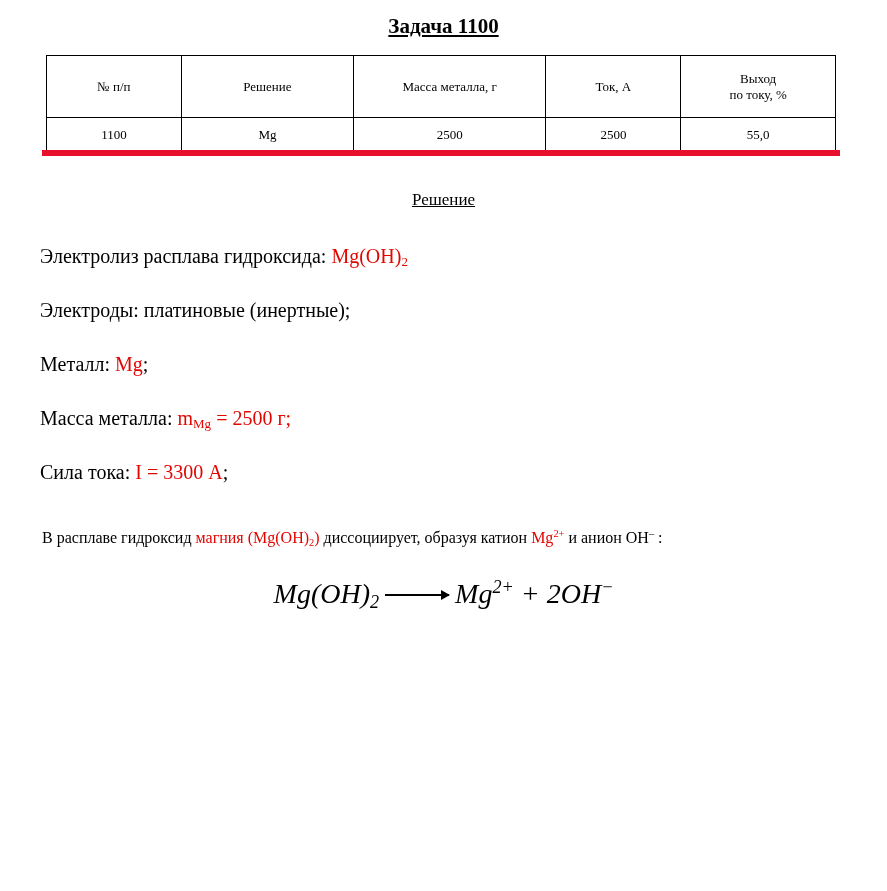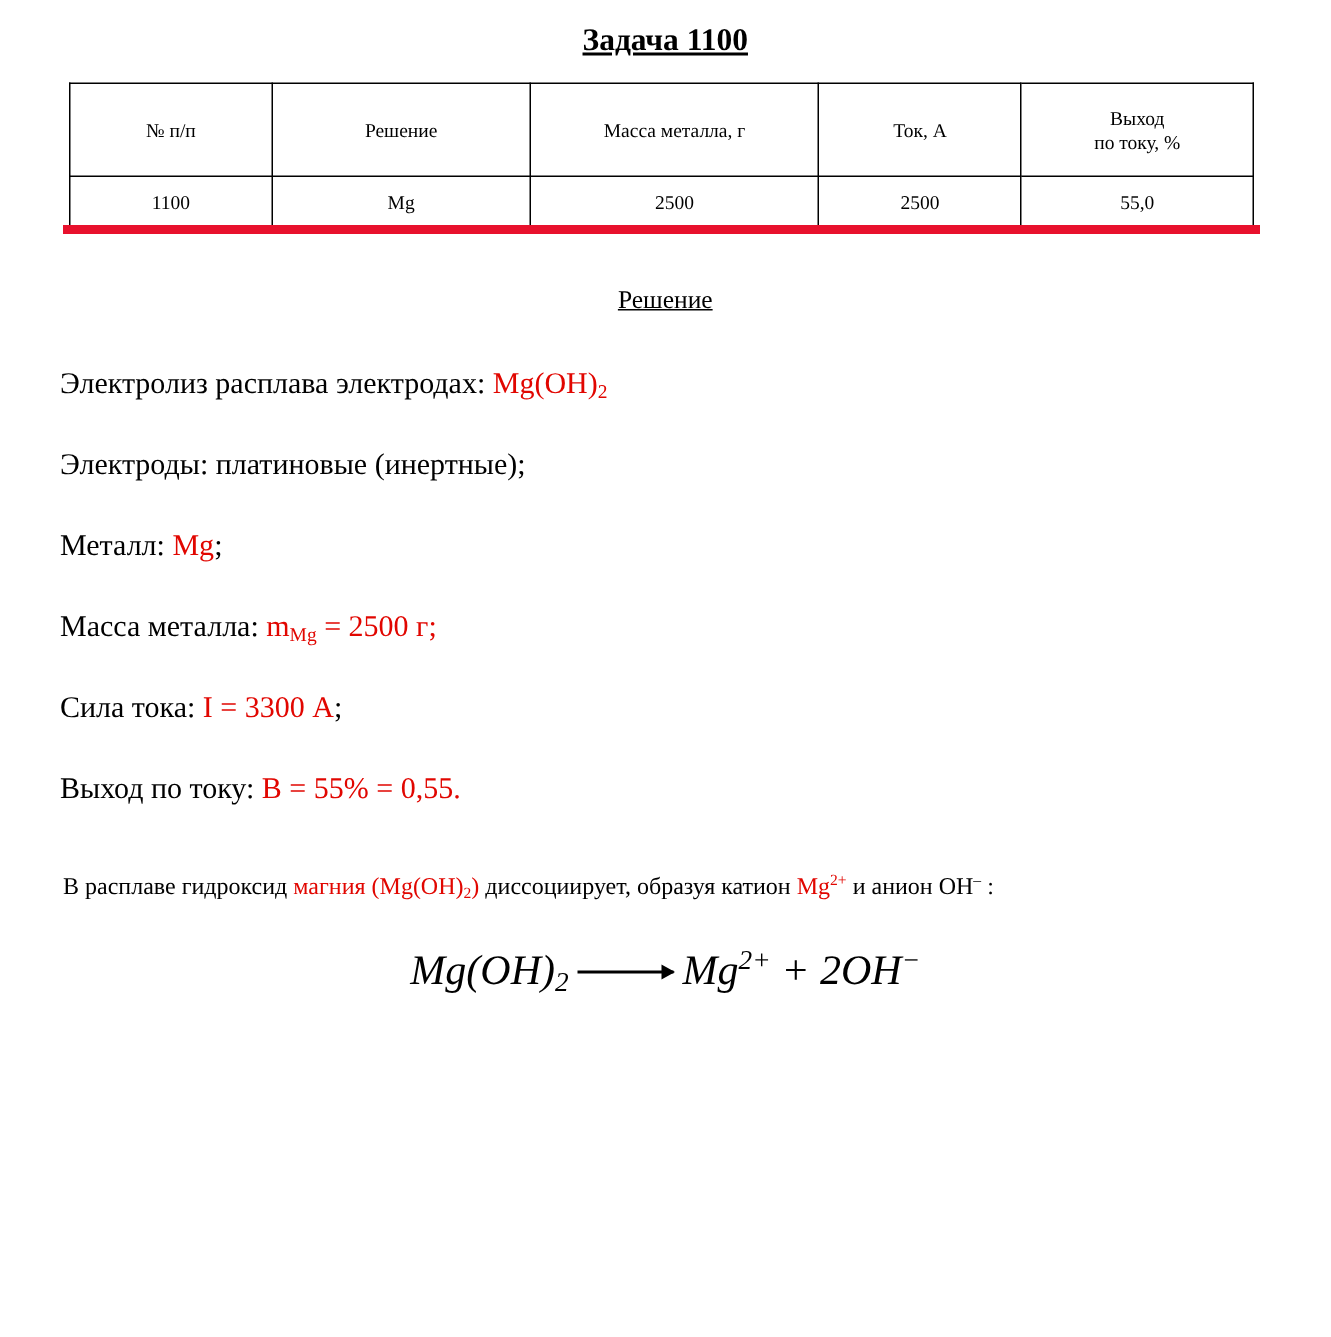--- a/index.html
+++ b/index.html
@@ -139,31 +139,30 @@
       </tr>
     </tbody>
   </table>
 
   <div class="red-rule"></div>
 
   <div class="sol-heading">
     <span class="u">Решение</span>
   </div>
 
-  <p class="sline"><span>Электролиз расплава электродах: </span><span class="red">Mg(OH)</span><sub class="red">2</sub></p>
+  <p class="sline"><span>Электролиз расплава гидроксида: </span><span class="red">Mg(OH)</span><sub class="red">2</sub></p>
 
   <p class="sline"><span>Электроды: платиновые (инертные);</span></p>
 
   <p class="sline"><span>Металл: </span><span class="red">Mg</span><span>;</span></p>
 
   <p class="sline"><span>Масса металла: </span><span class="red">m</span><sub class="red">Mg</sub><span class="red"> = 2500 г;</span></p>
 
   <p class="sline"><span>Сила тока: </span><span class="red">I = 3300 А</span><span>;</span></p>
 
-  <p class="sline"><span>Выход по току: </span><span class="red">В = 55% = 0,55.</span></p>
 
   <p class="dissoc-para"><span>В расплаве гидроксид </span><span class="red">магния (Mg(OH)</span><sub class="red">2</sub><span class="red">)</span><span> диссоциирует, образуя катион </span><span class="red">Mg</span><sup class="red">2+</sup><span> и анион ОН</span><sup>–</sup><span> :</span></p>
 
   <div class="equation">
     <span>Mg(OH)</span><sub>2</sub><span class="rxn-arrow"></span><span>Mg</span><sup>2+</sup><span> + </span><span>2OH</span><sup>−</sup>
   </div>
 
 </div>
 
 </body></html>

